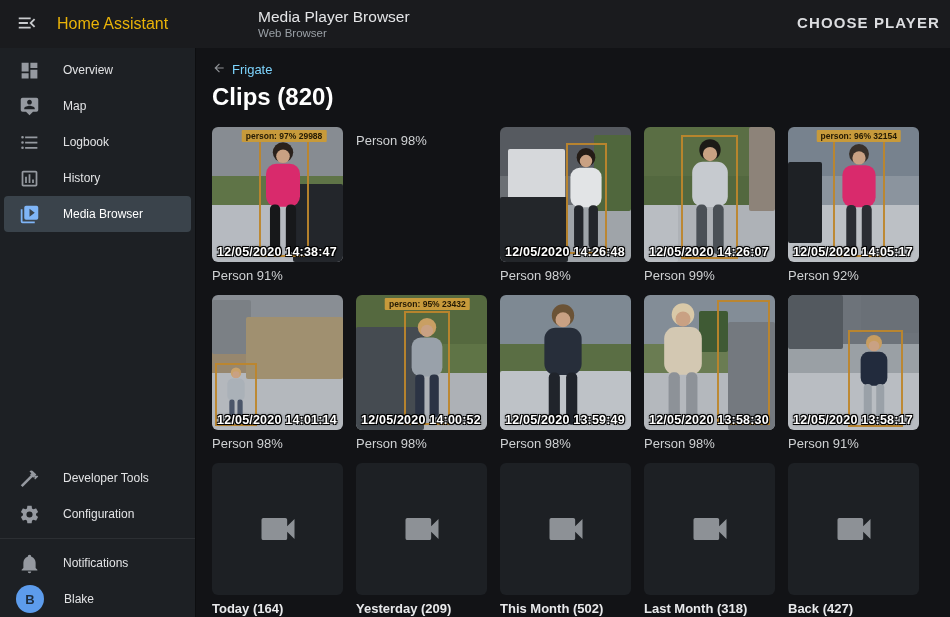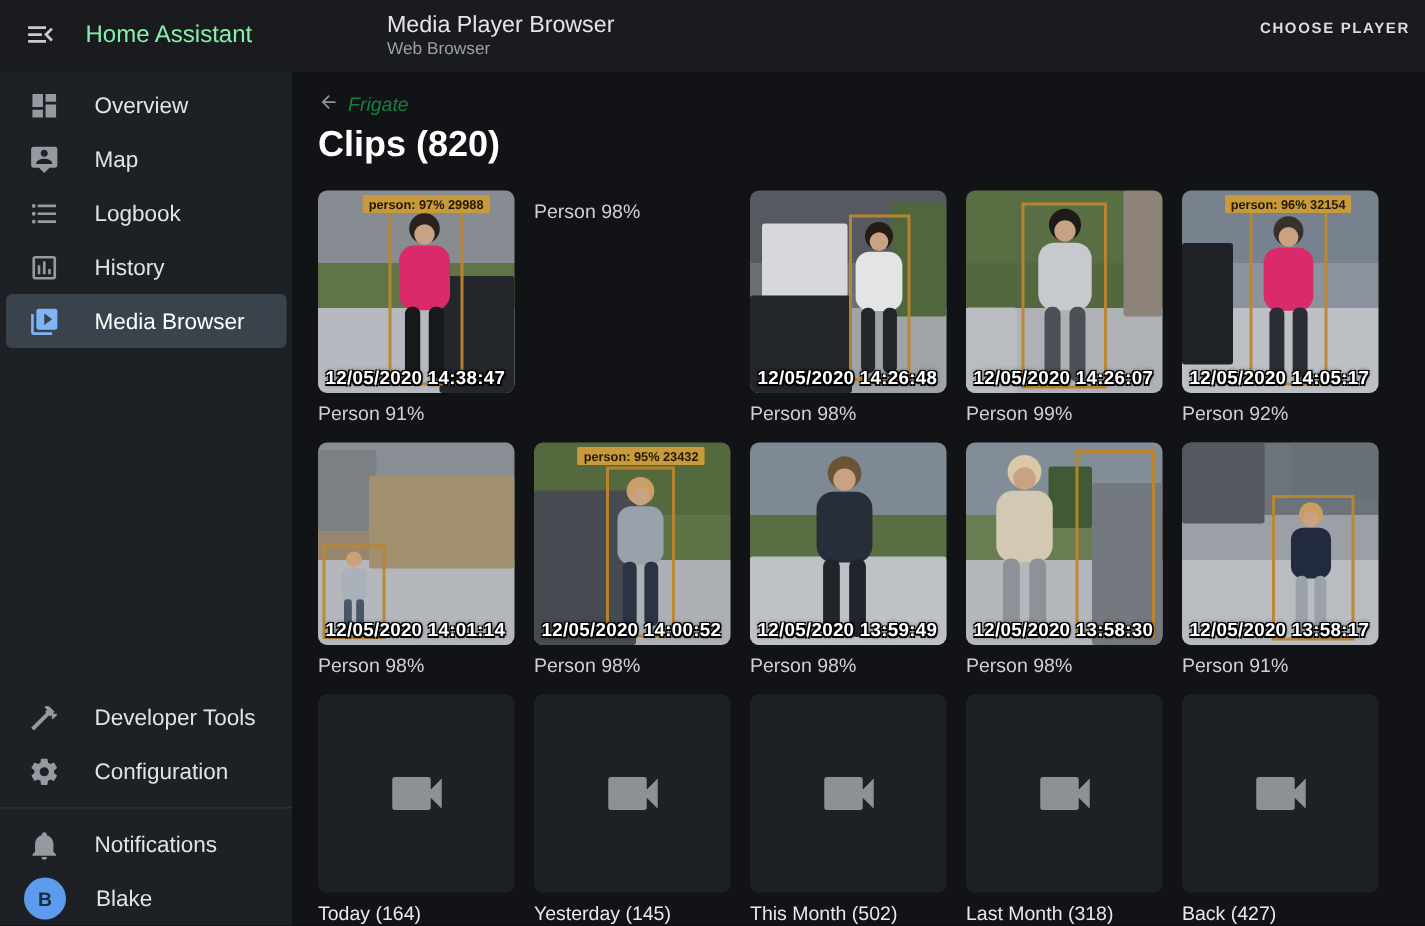--- a/index.html
+++ b/index.html
@@ -7,72 +7,72 @@
               font-family:"Liberation Sans","DejaVu Sans",sans-serif; }
   .app { position:relative; width:950px; height:617px; background:#121316; }
 
   
   .topbar { position:absolute; top:0; left:0; width:950px; height:48px;
             background:#1a1b1e; display:flex; align-items:center; z-index:5; }
   .topbar-left { width:196px; display:flex; align-items:center; padding-left:14px; flex:0 0 auto; }
   .menu-btn { background:none; border:none; cursor:pointer; width:26px; height:26px;
               display:flex; align-items:center; justify-content:center; }
   .menu-btn svg { width:22px; height:22px; fill:#c9cbce; }
-  .app-title { color:#86efac; font-size:16px; margin-left:17px; white-space:nowrap; }
+  .app-title { color:#eab308; font-size:16px; margin-left:17px; white-space:nowrap; }
   .player-head { position:absolute; left:258px; top:7px; }
   .player-title { color:#e4e5e7; font-size:15.5px; line-height:19px; }
   .player-sub { color:#9aa0a6; font-size:11.5px; line-height:14px; }
   .choose-player { position:absolute; right:10px; top:14px; background:none; border:none;
-                   color:#dcdde0; font-size:10px; font-weight:bold; letter-spacing:1.1px;
+                   color:#dcdde0; font-size:15px; font-weight:bold; letter-spacing:1.1px;
                    cursor:pointer; font-family:inherit; }
 
   
   .sidebar { position:absolute; top:48px; left:0; bottom:0; width:196px; background:#1d2024;
              border-right:1px solid #0d0e10; display:flex; flex-direction:column; padding-top:4px; }
   .side-item { height:36px; display:flex; align-items:center; padding-left:15px;
                margin:0 4px; border-radius:4px; cursor:pointer; }
   .side-item svg { width:21px; height:21px; fill:#9599a0; flex:0 0 auto; }
-  .side-item .lbl { color:#e2e3e5; font-size:15px; margin-left:23px; white-space:nowrap; }
+  .side-item .lbl { color:#e2e3e5; font-size:12px; margin-left:23px; white-space:nowrap; }
   .side-item.selected { background:#3a434b; }
   .side-item.selected svg { fill:#7fb5f7; }
   .side-item.selected .lbl { color:#ffffff; }
   .side-spacer { flex:1 1 auto; }
   .side-divider { height:1px; background:#2c2f33; margin:6px 0 6px 0; }
   .avatar { width:28px; height:28px; border-radius:50%; background:#5d9cec; color:#1d2d40;
             font-size:13px; font-weight:bold; display:flex; align-items:center;
             justify-content:center; flex:0 0 auto; margin-left:-3px; }
   .side-item .avatar + .lbl { margin-left:20px; }
 
   
   .content { position:absolute; top:48px; left:197px; right:0; bottom:0; background:#121316;
              padding:13px 0 0 15px; overflow:hidden; }
-  .breadcrumb { display:flex; align-items:center; color:#15803d; font-size:13px;
+  .breadcrumb { display:flex; align-items:center; color:#7dd3fc; font-size:13px;
                 cursor:pointer; margin-bottom:5px; background:none; border:none;
-                font-family:inherit; padding:0;font-style:italic; }
+                font-family:inherit; padding:0; }
   .breadcrumb svg { width:14px; height:14px; fill:#8f9296; margin-right:6px; }
   .page-title { color:#ffffff; font-size:24px; font-weight:bold; margin-bottom:16px; }
 
   .grid { display:grid; grid-template-columns:repeat(5,131px); column-gap:13px; row-gap:12px;margin-top:16px; }
   .tile { width:131px; cursor:pointer; }
   .thumb { position:relative; width:131px; height:135px; border-radius:6px; overflow:hidden; }
   .thumb .blk { position:absolute; border-radius:2px; }
   .bbox { position:absolute; border:2px solid rgba(189,134,44,0.95); }
   .person { position:absolute; transform:translateX(-50%); aspect-ratio:0.42; }
   .person svg { width:100%; height:100%; }
   .ann { position:absolute; top:2%; transform:translateX(-50%); background:#c79a3b;
          color:#241a04; font-size:8.5px; font-weight:bold; padding:1px 4px;
          white-space:nowrap; border-radius:1px; }
   .ts { position:absolute; left:5px; bottom:3px; color:#ffffff; font-size:12.5px;
         font-weight:bold; letter-spacing:0.2px; white-space:nowrap;
         text-shadow:-1px -1px 0 #000, 1px -1px 0 #000, -1px 1px 0 #000, 1px 1px 0 #000, 0 0 3px #000; }
   .caption { margin-top:6px; font-size:13px; color:#cfd1d3; white-space:nowrap; }
   .folder-thumb { width:131px; height:132px; border-radius:6px; background:#1d2024;
                   display:flex; align-items:center; justify-content:center; }
   .folder-thumb svg { width:44px; height:44px; fill:#8d9196; }
-  .folder .caption { color:#e8e9eb; }
+  .folder .caption { color:#e8e9eb;font-weight:bold; }
 </style>
 </head>
 <body>
 
 <div class="app">
 
   <header class="topbar">
     <div class="topbar-left">
       <button class="menu-btn">
         <span><svg viewBox="0 0 24 24" width="22" height="22" fill="#c9cbce">
@@ -327,21 +327,21 @@
           <div class="caption">Today (164)</div>
         </div>
         <div class="tile folder">
           <div class="folder-thumb">
             <span style="display: flex;">
               <svg viewBox="0 0 24 24" style="fill: rgb(141, 145, 150);">
                 <path d="M17,10.5V7A1,1 0 0,0 16,6H4A1,1 0 0,0 3,7V17A1,1 0 0,0 4,18H16A1,1 0 0,0 17,17V13.5L21,17.5V6.5L17,10.5Z"></path>
               </svg>
             </span>
           </div>
-          <div class="caption">Yesterday (145)</div>
+          <div class="caption">Yesterday (209)</div>
         </div>
         <div class="tile folder">
           <div class="folder-thumb">
             <span style="display: flex;">
               <svg viewBox="0 0 24 24" style="fill: rgb(141, 145, 150);">
                 <path d="M17,10.5V7A1,1 0 0,0 16,6H4A1,1 0 0,0 3,7V17A1,1 0 0,0 4,18H16A1,1 0 0,0 17,17V13.5L21,17.5V6.5L17,10.5Z"></path>
               </svg>
             </span>
           </div>
           <div class="caption">This Month (502)</div>

